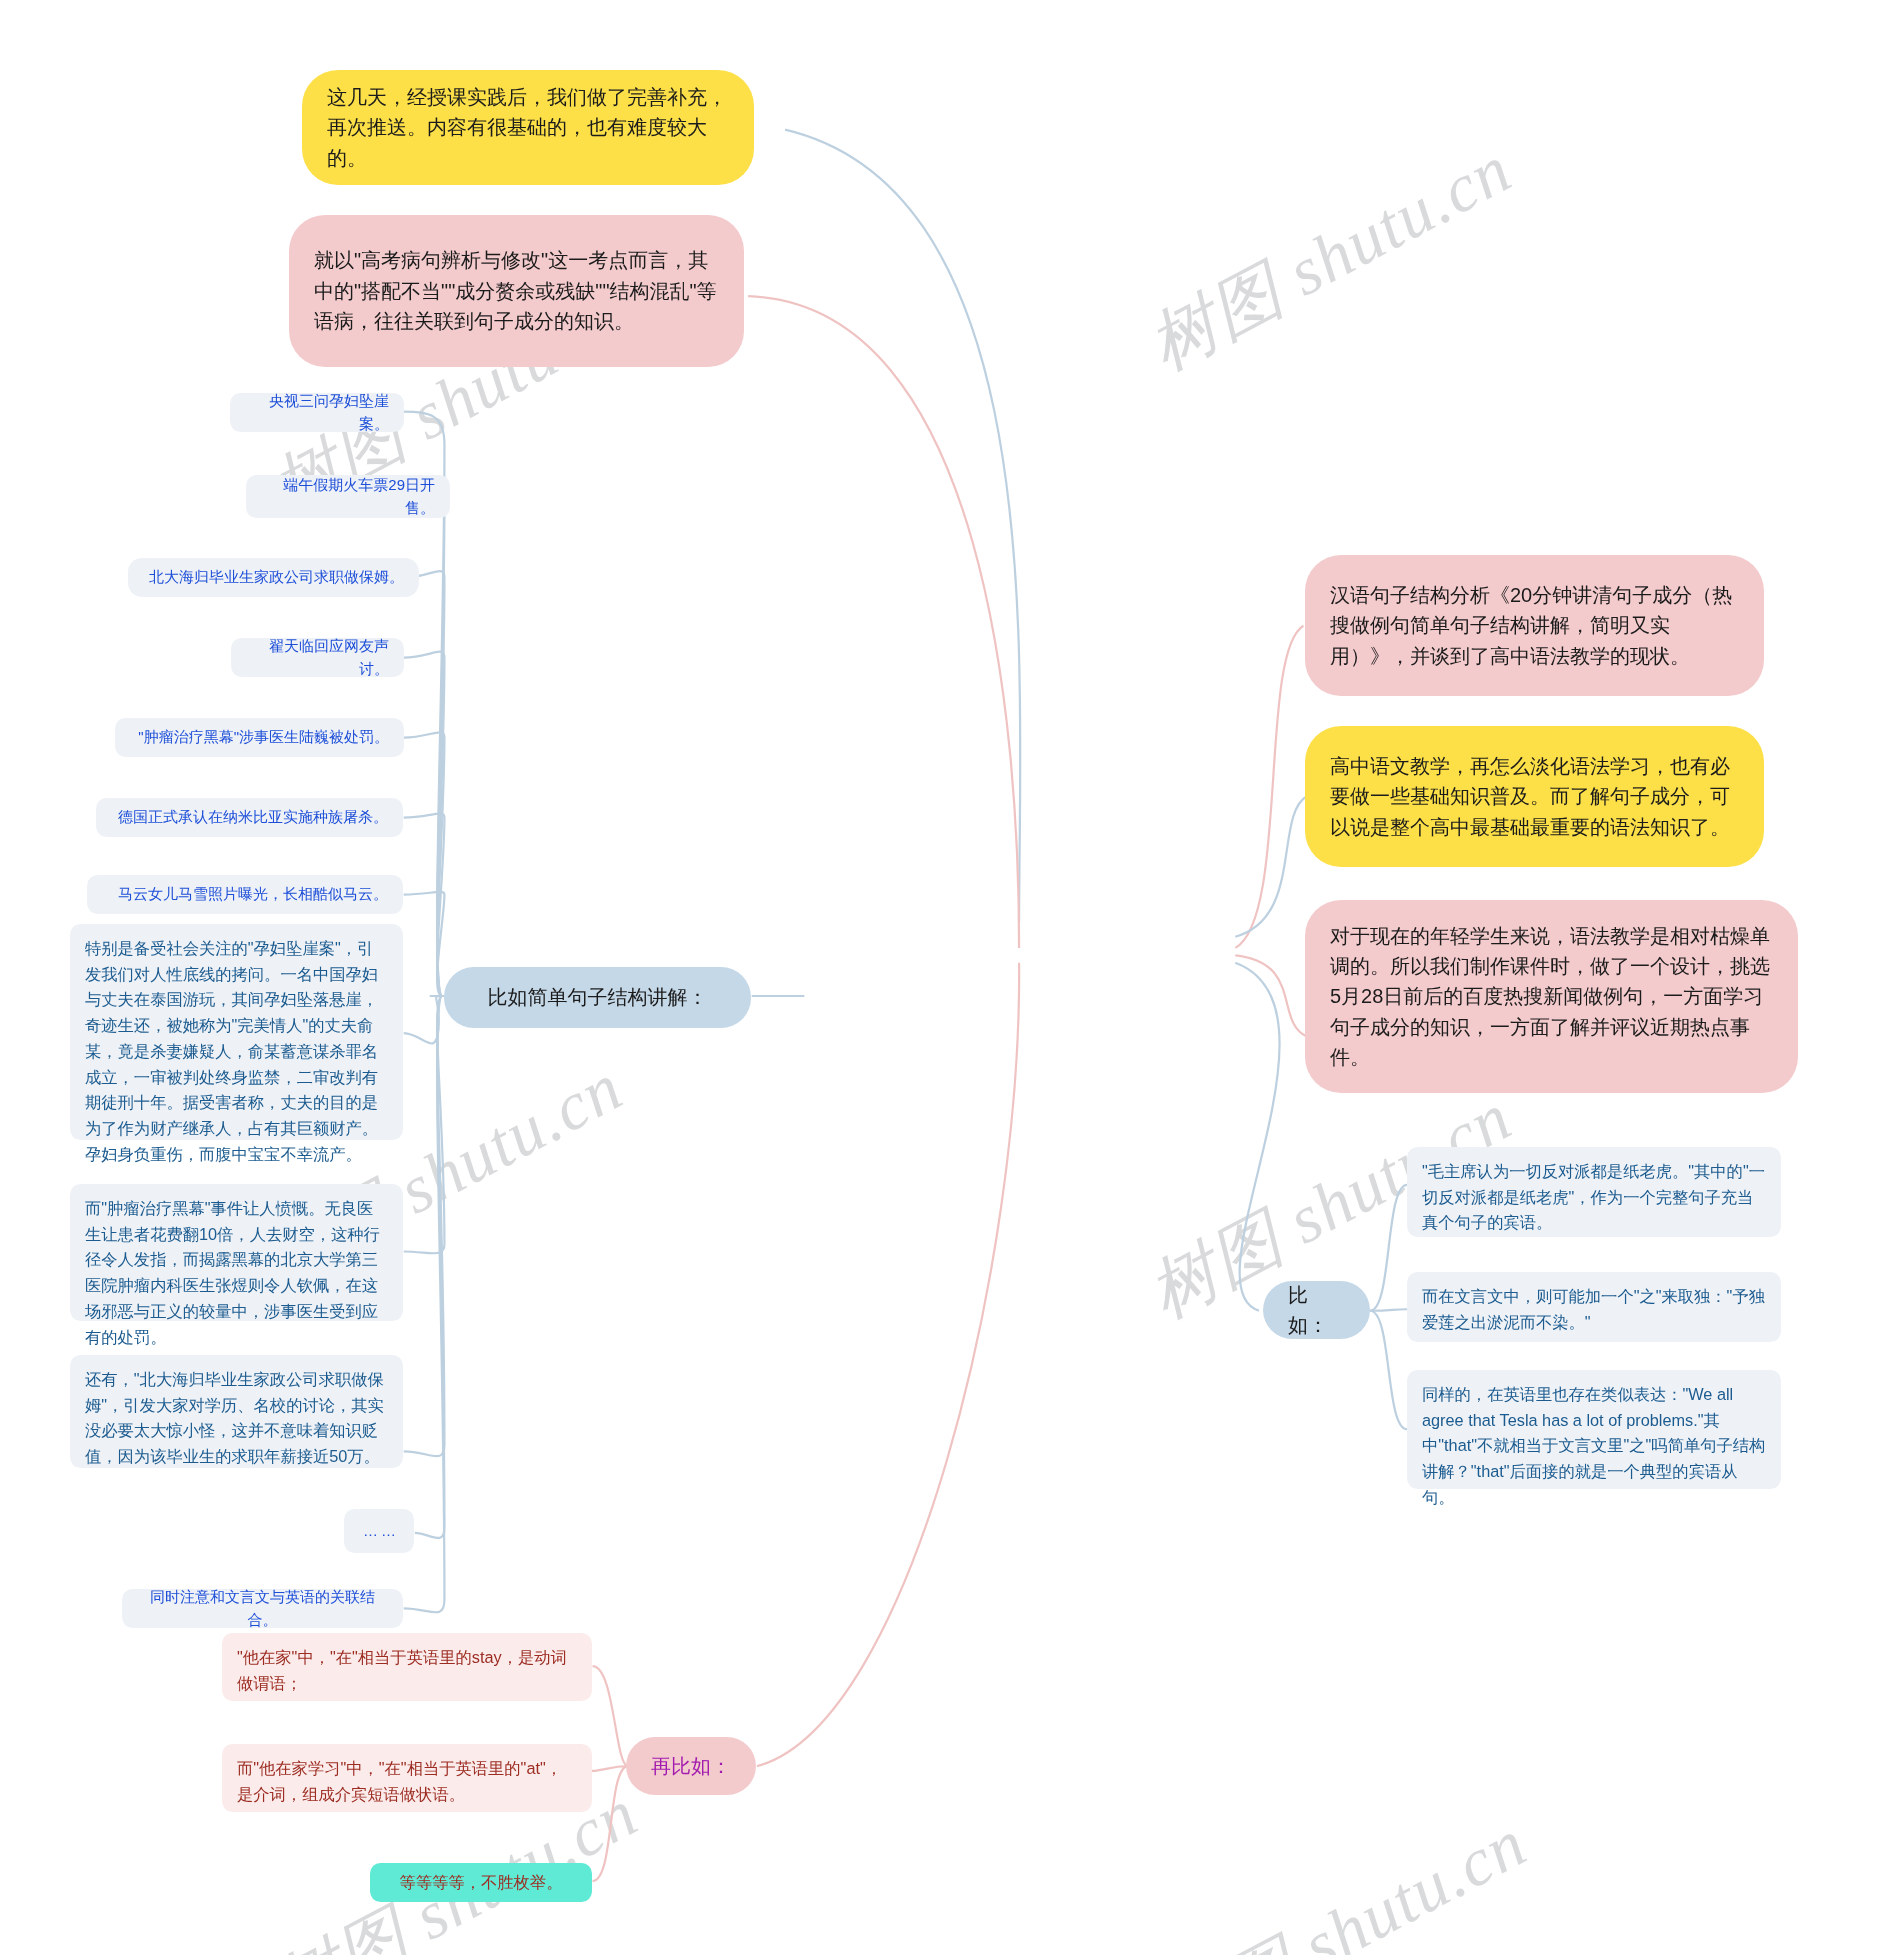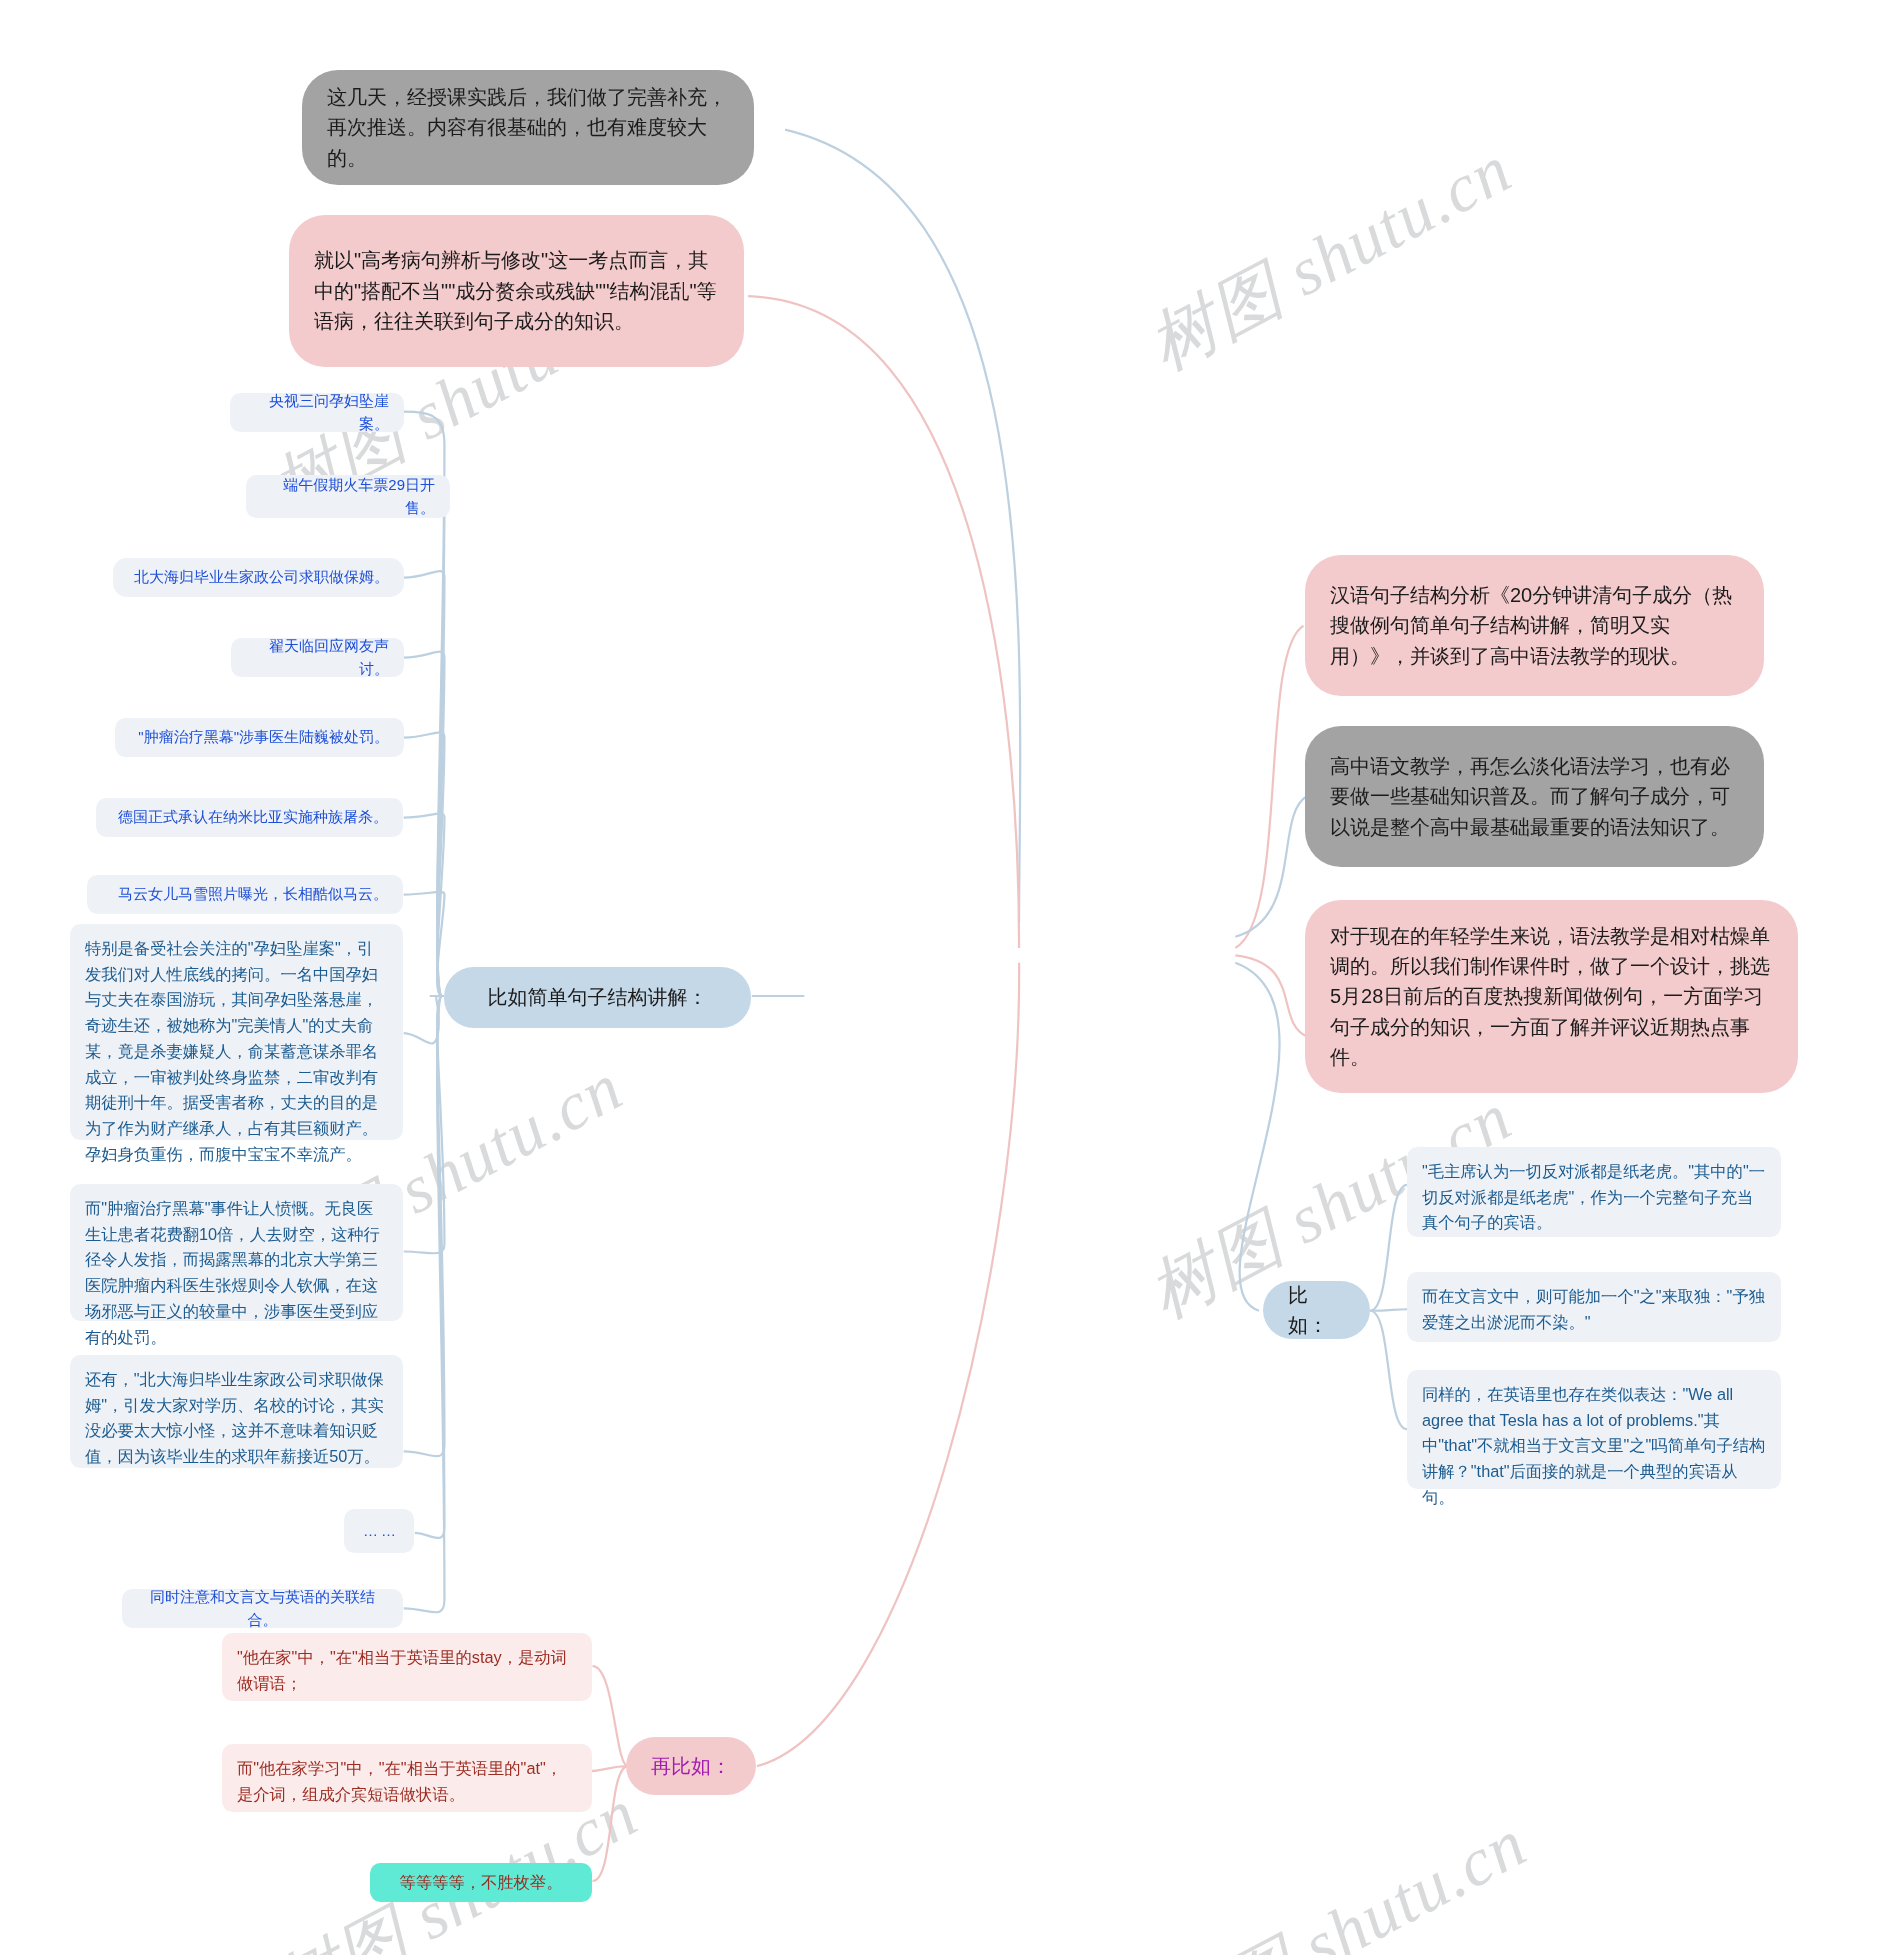--- a/index.html
+++ b/index.html
@@ -43,21 +43,21 @@
     border-radius:39px;
     color:#1c1c1c;
     font-size:23px;
     justify-content:center;
     text-align:center;
     padding:15px 25px;
     letter-spacing:0.7px;
   }
   
   .n-bubble-blue{
-    background:#a3a3a3;
+    background:#fde047;
     border-radius:36px;
     color:#1b1b1b;
     font-size:20px;
     padding:18px 25px;
   }
   .n-bubble-pink{
     background:#f4cbcd;
     border-radius:36px;
     color:#1b1b1b;
     font-size:20px;
@@ -184,21 +184,21 @@
   <div class="node n-bubble-pink" style="left:1305px;top:900px;width:493px;height:193px;">对于现在的年轻学生来说，语法教学是相对枯燥单调的。所以我们制作课件时，做了一个设计，挑选5月28日前后的百度热搜新闻做例句，一方面学习句子成分的知识，一方面了解并评议近期热点事件。</div>
 
   <div class="node n-pill-blue" style="left:444px;top:967px;width:307px;height:61px;">比如简单句子结构讲解：</div>
 
   <div class="node n-pill-blue" style="left:1263px;top:1281px;width:107px;height:58px;">比如：</div>
 
   <div class="node n-pill-pink" style="left:626px;top:1737px;width:130px;height:58px;">再比如：</div>
 
   <div class="node n-chip n-chip-r" style="left:230px;top:393px;width:174px;height:39px;">央视三问孕妇坠崖案。</div>
   <div class="node n-chip n-chip-r" style="left:200px;top:475px;width:204px;height:43px;margin-left:46px;">端午假期火车票29日开售。</div>
-  <div class="node n-chip n-chip-r" style="left:113px;top:558px;width:291px;height:39px;border-radius:14px;">北大海归毕业生家政公司求职做保姆。</div>
+  <div class="node n-chip n-chip-r" style="left:128px;top:558px;width:291px;height:39px;border-radius:14px;">北大海归毕业生家政公司求职做保姆。</div>
   <div class="node n-chip n-chip-r" style="left:231px;top:638px;width:173px;height:39px;">翟天临回应网友声讨。</div>
   <div class="node n-chip n-chip-r" style="left:115px;top:718px;width:289px;height:39px;">"肿瘤治疗黑幕"涉事医生陆巍被处罚。</div>
   <div class="node n-chip n-chip-r" style="left:96px;top:798px;width:307px;height:39px;">德国正式承认在纳米比亚实施种族屠杀。</div>
   <div class="node n-chip n-chip-r" style="left:87px;top:875px;width:316px;height:39px;">马云女儿马雪照片曝光，长相酷似马云。</div>
 
   <div class="node n-para" style="left:70px;top:924px;width:333px;height:216px;">特别是备受社会关注的"孕妇坠崖案"，引发我们对人性底线的拷问。一名中国孕妇与丈夫在泰国游玩，其间孕妇坠落悬崖，奇迹生还，被她称为"完美情人"的丈夫俞某，竟是杀妻嫌疑人，俞某蓄意谋杀罪名成立，一审被判处终身监禁，二审改判有期徒刑十年。据受害者称，丈夫的目的是为了作为财产继承人，占有其巨额财产。孕妇身负重伤，而腹中宝宝不幸流产。</div>
 
   <div class="node n-para" style="left:70px;top:1184px;width:333px;height:137px;">而"肿瘤治疗黑幕"事件让人愤慨。无良医生让患者花费翻10倍，人去财空，这种行径令人发指，而揭露黑幕的北京大学第三医院肿瘤内科医生张煜则令人钦佩，在这场邪恶与正义的较量中，涉事医生受到应有的处罚。</div>
 
   <div class="node n-para" style="left:70px;top:1355px;width:333px;height:113px;">还有，"北大海归毕业生家政公司求职做保姆"，引发大家对学历、名校的讨论，其实没必要太大惊小怪，这并不意味着知识贬值，因为该毕业生的求职年薪接近50万。</div>

